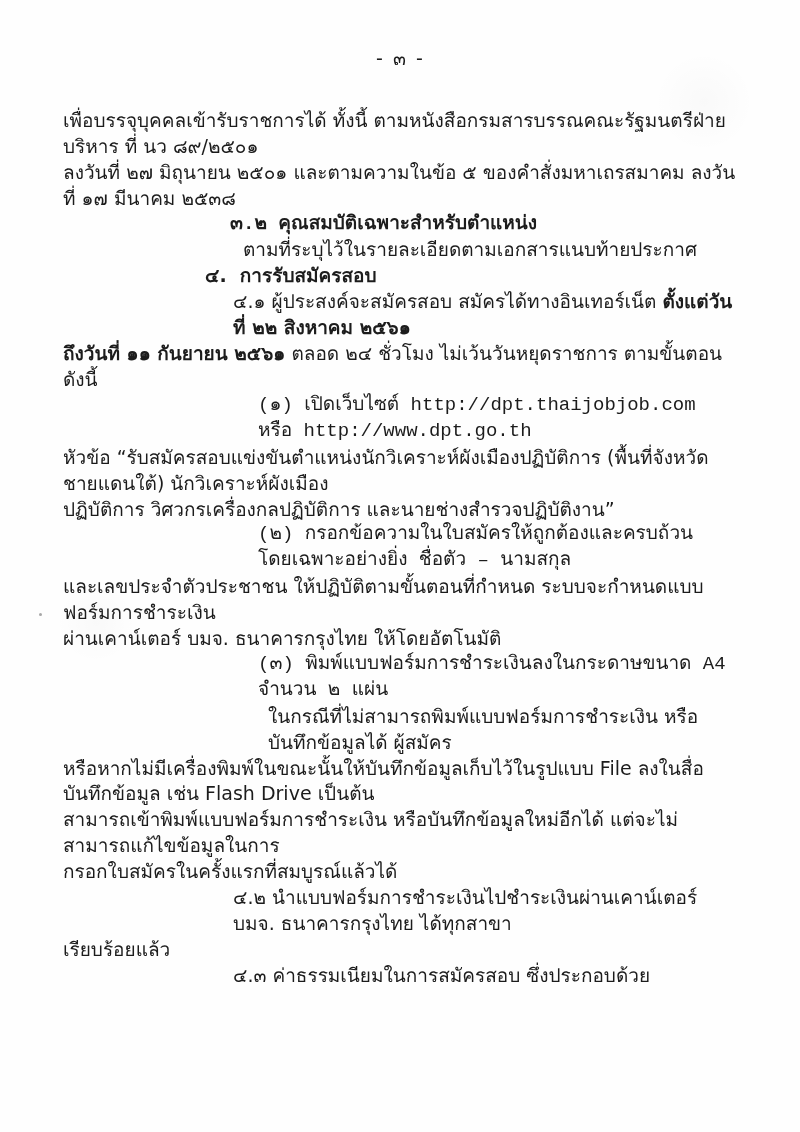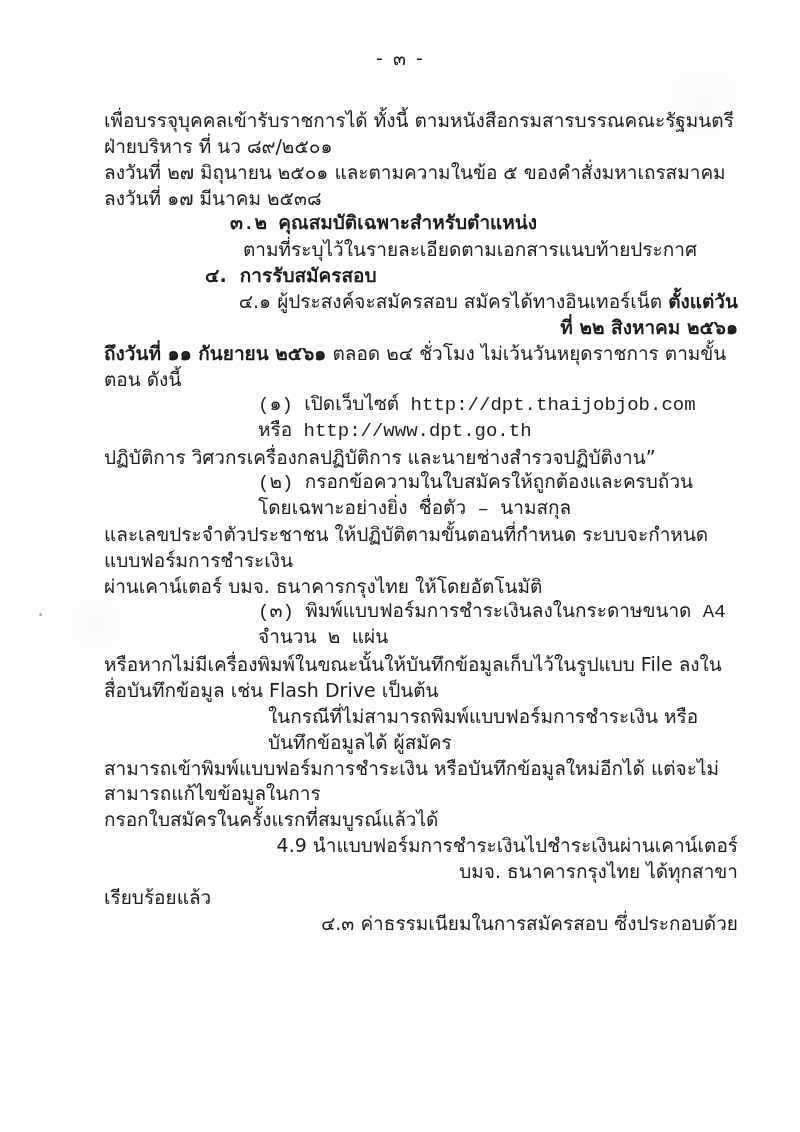--- a/index.html
+++ b/index.html
@@ -21,24 +21,24 @@
     font-size:19px; line-height:25.9px;
   }
   .line { white-space:pre-wrap; }
   .bold { font-weight:bold; }
   
   .pageno   { text-align:center; margin-bottom:36px; letter-spacing:2px; }
   .p1       { padding-left:174px; }
   .h32      { padding-left:167px; font-weight:bold;font-family:Liberation Mono, monospace; }
   .note     { padding-left:180px; }
   .h4       { padding-left:142px; font-weight:bold; }
-  .sub      { padding-left:170px;text-align:right; }
+  .sub      { padding-left:170px; }
   .item     { padding-left:195px;font-family:Liberation Mono, monospace; }
   .case     { padding-left:205px; }
-  .body     { padding-left:0;margin-left:41px; }
+  .body     { padding-left:0; }
   
   .speck {
     position:absolute; left:39px; top:613px;
     width:3px; height:3px; border-radius:50%;
     background:#8a8a8a; opacity:.75;
   }
 </style>
 </head>
 <body>
 
@@ -47,26 +47,27 @@
   <div class="content">
       <div class="line pageno"><span>- ๓ -</span></div>
       <div class="line body"><span>เพื่อบรรจุบุคคลเข้ารับราชการได้ ทั้งนี้ ตามหนังสือกรมสารบรรณคณะรัฐมนตรีฝ่ายบริหาร ที่ นว ๘๙/๒๕๐๑</span></div>
       <div class="line body"><span>ลงวันที่ ๒๗ มิถุนายน ๒๕๐๑ และตามความในข้อ ๕ ของคำสั่งมหาเถรสมาคม ลงวันที่ ๑๗ มีนาคม ๒๕๓๘</span></div>
       <div class="line h32"><span class="bold">๓.๒ คุณสมบัติเฉพาะสำหรับตำแหน่ง</span></div>
       <div class="line note"><span>ตามที่ระบุไว้ในรายละเอียดตามเอกสารแนบท้ายประกาศ</span></div>
       <div class="line h4"><span class="bold">๔.&nbsp; การรับสมัครสอบ</span></div>
       <div class="line sub"><span>๔.๑ ผู้ประสงค์จะสมัครสอบ สมัครได้ทางอินเทอร์เน็ต </span><span class="bold">ตั้งแต่วันที่ ๒๒ สิงหาคม ๒๕๖๑</span></div>
       <div class="line body"><span class="bold">ถึงวันที่ ๑๑ กันยายน ๒๕๖๑</span><span> ตลอด ๒๔ ชั่วโมง ไม่เว้นวันหยุดราชการ ตามขั้นตอน ดังนี้</span></div>
       <div class="line item"><span>(๑) เปิดเว็บไซต์ http://dpt.thaijobjob.com&nbsp; หรือ http://www.dpt.go.th</span></div>
+      <div class="line body"><span>หัวข้อ “รับสมัครสอบแข่งขันตำแหน่งนักวิเคราะห์ผังเมืองปฏิบัติการ (พื้นที่จังหวัดชายแดนใต้) นักวิเคราะห์ผังเมือง</span></div>
       <div class="line body"><span>ปฏิบัติการ วิศวกรเครื่องกลปฏิบัติการ และนายช่างสำรวจปฏิบัติงาน”</span></div>
       <div class="line item"><span>(๒) กรอกข้อความในใบสมัครให้ถูกต้องและครบถ้วน โดยเฉพาะอย่างยิ่ง ชื่อตัว – นามสกุล</span></div>
       <div class="line body"><span>และเลขประจำตัวประชาชน ให้ปฏิบัติตามขั้นตอนที่กำหนด ระบบจะกำหนดแบบฟอร์มการชำระเงิน</span></div>
       <div class="line body"><span>ผ่านเคาน์เตอร์ บมจ. ธนาคารกรุงไทย ให้โดยอัตโนมัติ</span></div>
       <div class="line item"><span>(๓) พิมพ์แบบฟอร์มการชำระเงินลงในกระดาษขนาด A4 จำนวน ๒ แผ่น</span></div>
+      <div class="line case"><span>ในกรณีที่ไม่สามารถพิมพ์แบบฟอร์มการชำระเงิน หรือบันทึกข้อมูลได้ ผู้สมัคร</span></div>
       <div class="line body"><span>หรือหากไม่มีเครื่องพิมพ์ในขณะนั้นให้บันทึกข้อมูลเก็บไว้ในรูปแบบ File ลงในสื่อบันทึกข้อมูล เช่น Flash Drive เป็นต้น</span></div>
-      <div class="line case"><span>ในกรณีที่ไม่สามารถพิมพ์แบบฟอร์มการชำระเงิน หรือบันทึกข้อมูลได้ ผู้สมัคร</span></div>
       <div class="line body"><span>สามารถเข้าพิมพ์แบบฟอร์มการชำระเงิน หรือบันทึกข้อมูลใหม่อีกได้ แต่จะไม่สามารถแก้ไขข้อมูลในการ</span></div>
       <div class="line body"><span>กรอกใบสมัครในครั้งแรกที่สมบูรณ์แล้วได้</span></div>
-      <div class="line sub"><span>4.9 นำแบบฟอร์มการชำระเงินไปชำระเงินผ่านเคาน์เตอร์ บมจ. ธนาคารกรุงไทย ได้ทุกสาขา</span></div>
+      <div class="line sub"><span>๔.๒ นำแบบฟอร์มการชำระเงินไปชำระเงินผ่านเคาน์เตอร์ บมจ. ธนาคารกรุงไทย ได้ทุกสาขา</span></div>
       <div class="line body"><span>เรียบร้อยแล้ว</span></div>
       <div class="line sub"><span>๔.๓ ค่าธรรมเนียมในการสมัครสอบ ซึ่งประกอบด้วย</span></div>
     </div>
 </div>
 
 </body></html>

